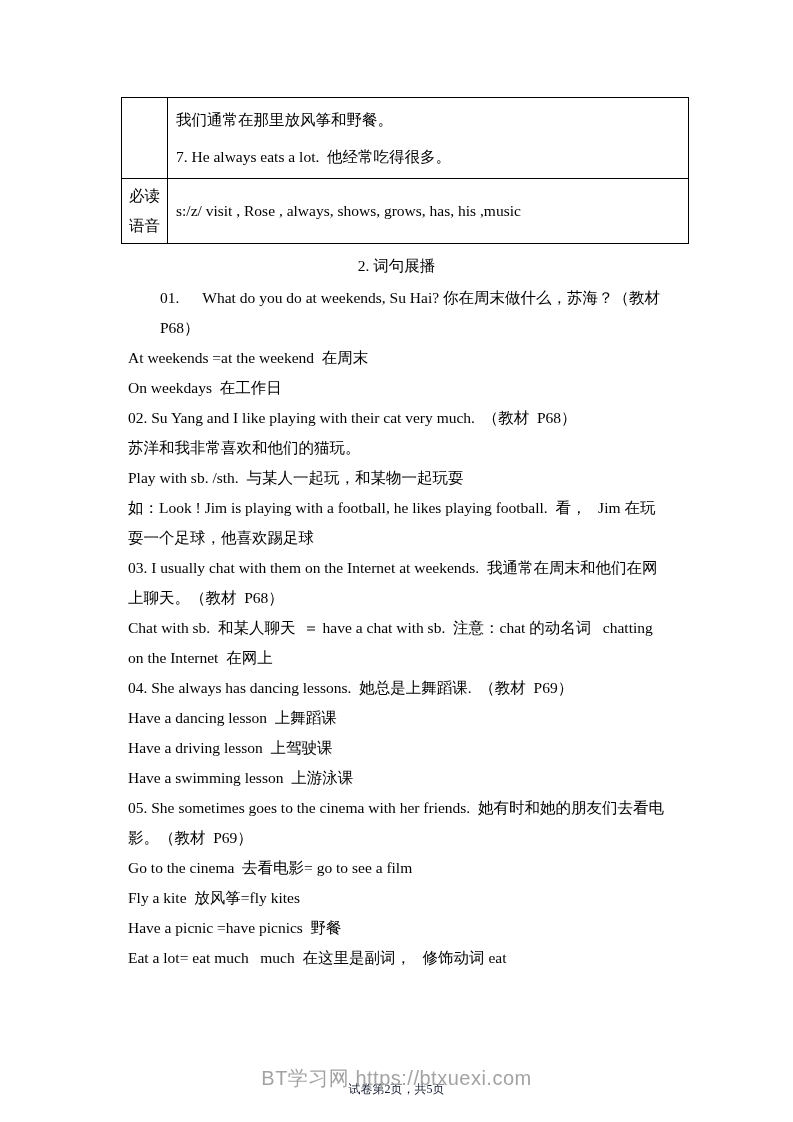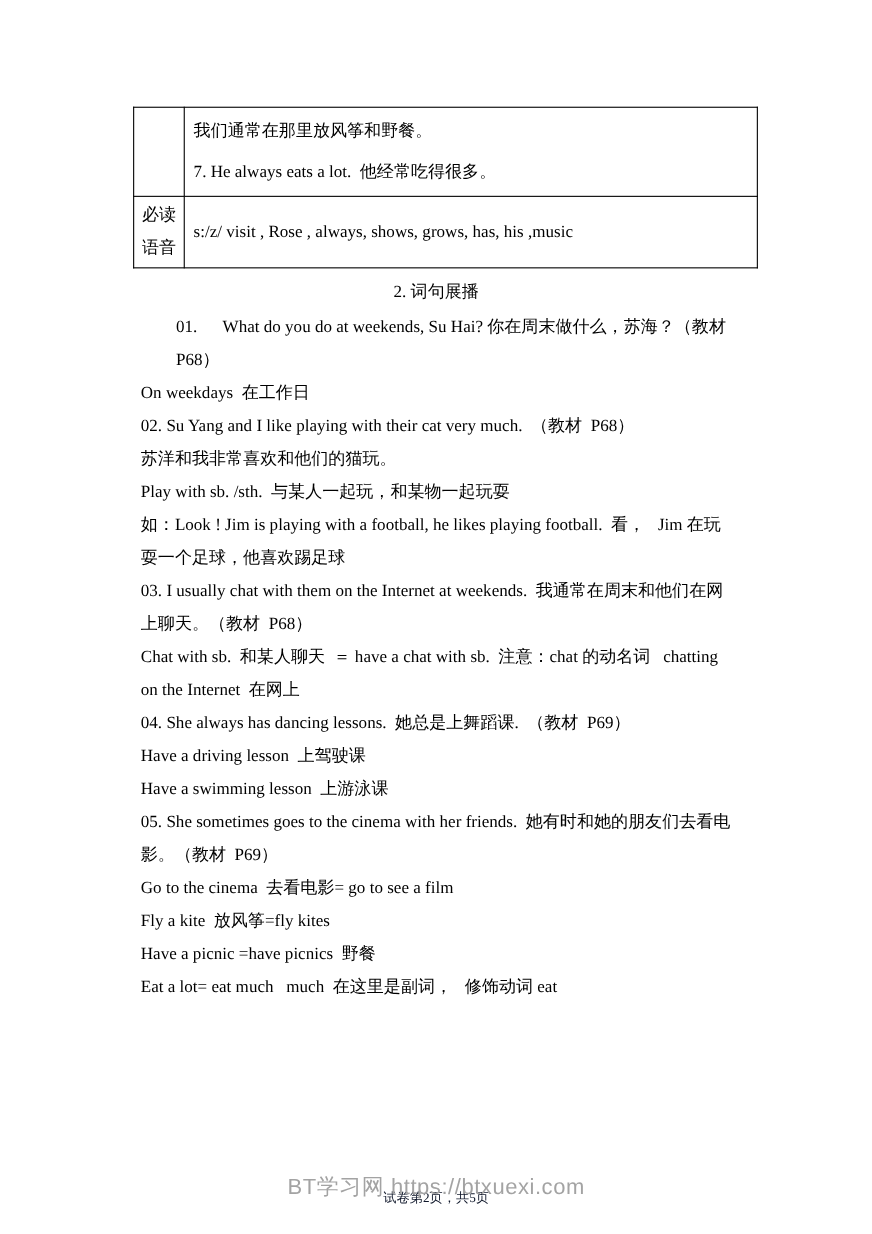--- a/index.html
+++ b/index.html
@@ -93,29 +93,31 @@
         <div class="cell-line">s:/z/ visit , Rose , always, shows, grows, has, his ,music</div>
       </td>
     </tr>
   </tbody>
     </table>
 
   <div class="section-title">2. 词句展播</div>
 
   <div class="doc-body">
     <div class="line indent">01.      What do you do at weekends, Su Hai? 你在周末做什么，苏海？（教材  P68）</div>
+    <div class="line">At weekends =at the weekend  在周末</div>
     <div class="line">On weekdays  在工作日</div>
     <div class="line">02. Su Yang and I like playing with their cat very much.  （教材  P68）</div>
     <div class="line">苏洋和我非常喜欢和他们的猫玩。</div>
     <div class="line">Play with sb. /sth.  与某人一起玩，和某物一起玩耍</div>
     <div class="line">如：Look ! Jim is playing with a football, he likes playing football.  看，   Jim 在玩耍一个足球，他喜欢踢足球</div>
     <div class="line">03. I usually chat with them on the Internet at weekends.  我通常在周末和他们在网上聊天。（教材  P68）</div>
     <div class="line">Chat with sb.  和某人聊天  ＝ have a chat with sb.  注意：chat 的动名词   chatting</div>
     <div class="line">on the Internet  在网上</div>
     <div class="line">04. She always has dancing lessons.  她总是上舞蹈课.  （教材  P69）</div>
+    <div class="line">Have a dancing lesson  上舞蹈课</div>
     <div class="line">Have a driving lesson  上驾驶课</div>
     <div class="line">Have a swimming lesson  上游泳课</div>
     <div class="line">05. She sometimes goes to the cinema with her friends.  她有时和她的朋友们去看电影。（教材  P69）</div>
     <div class="line">Go to the cinema  去看电影= go to see a film</div>
     <div class="line">Fly a kite  放风筝=fly kites</div>
     <div class="line">Have a picnic =have picnics  野餐</div>
     <div class="line">Eat a lot= eat much   much  在这里是副词，   修饰动词 eat</div>
   </div>
 
   <div class="footer">

